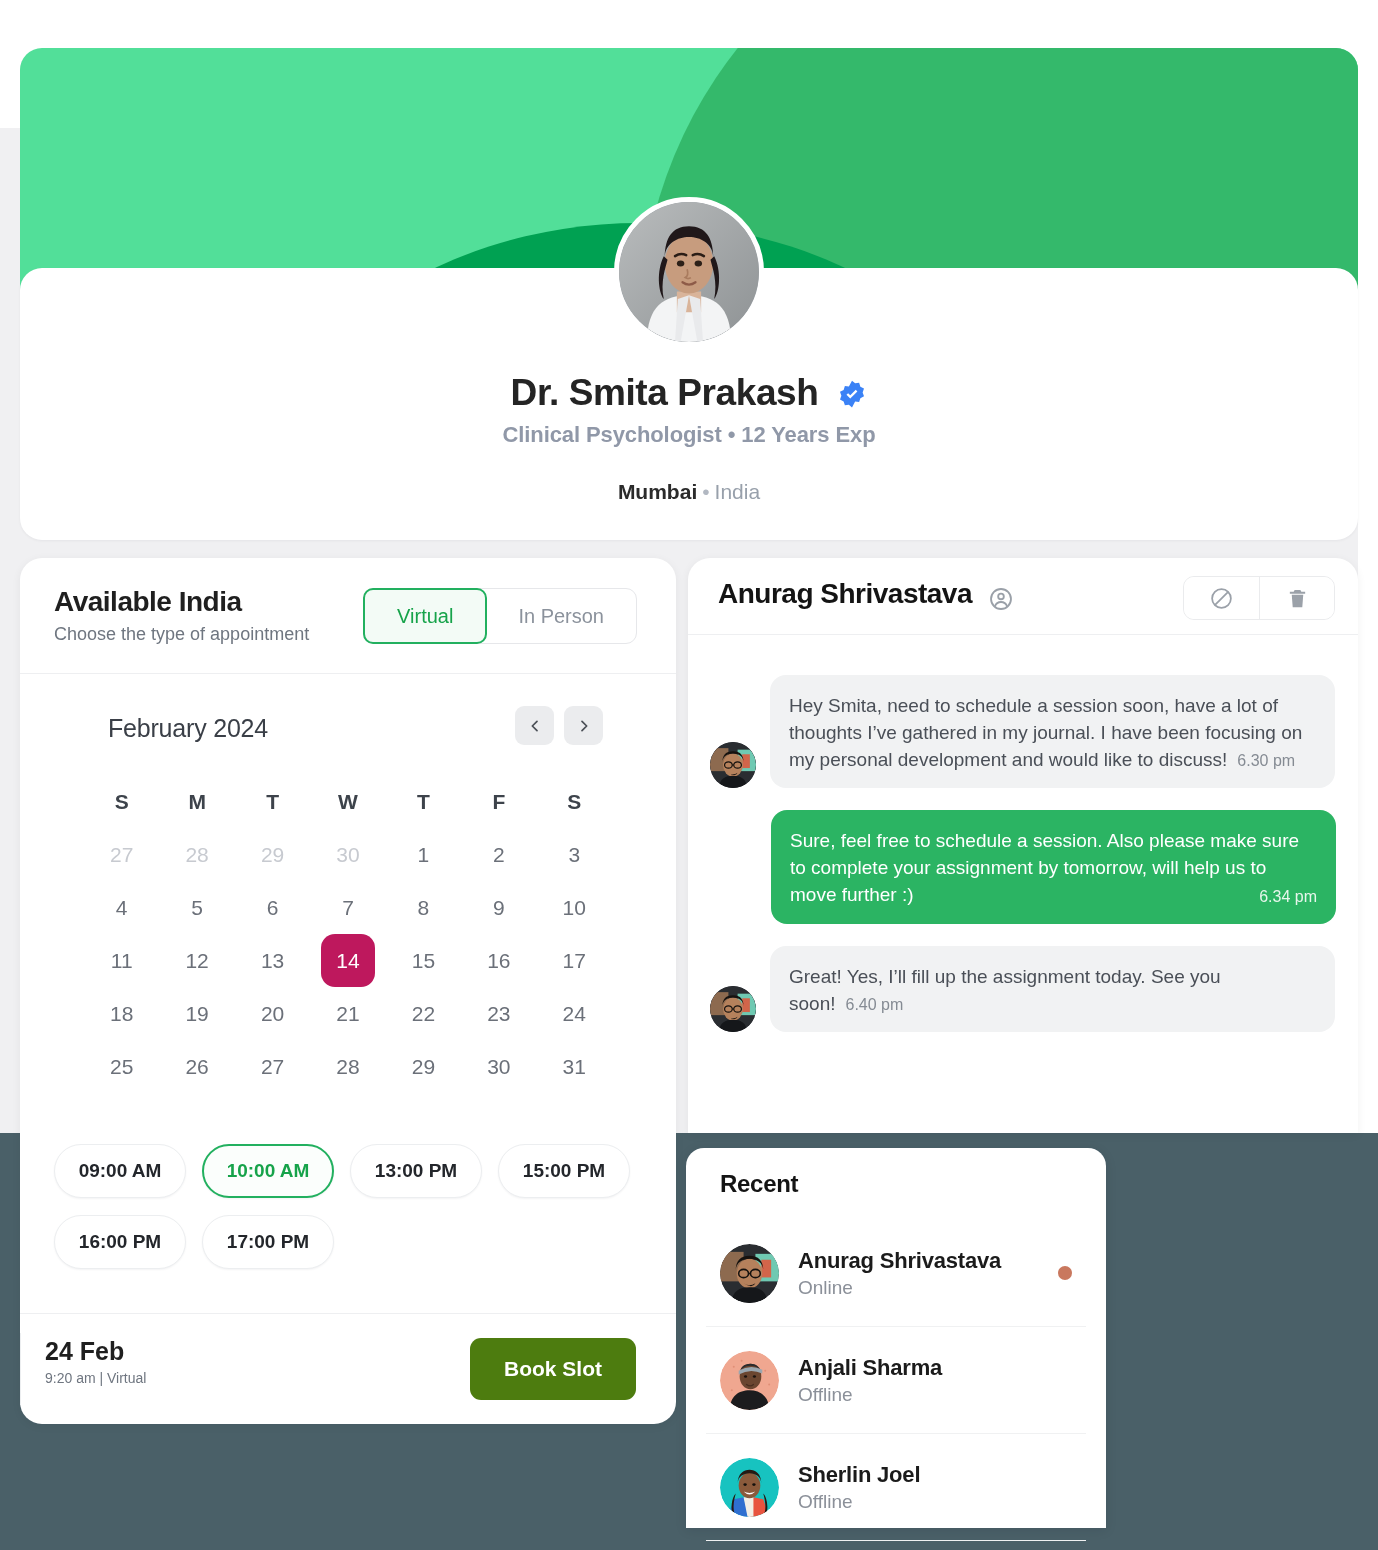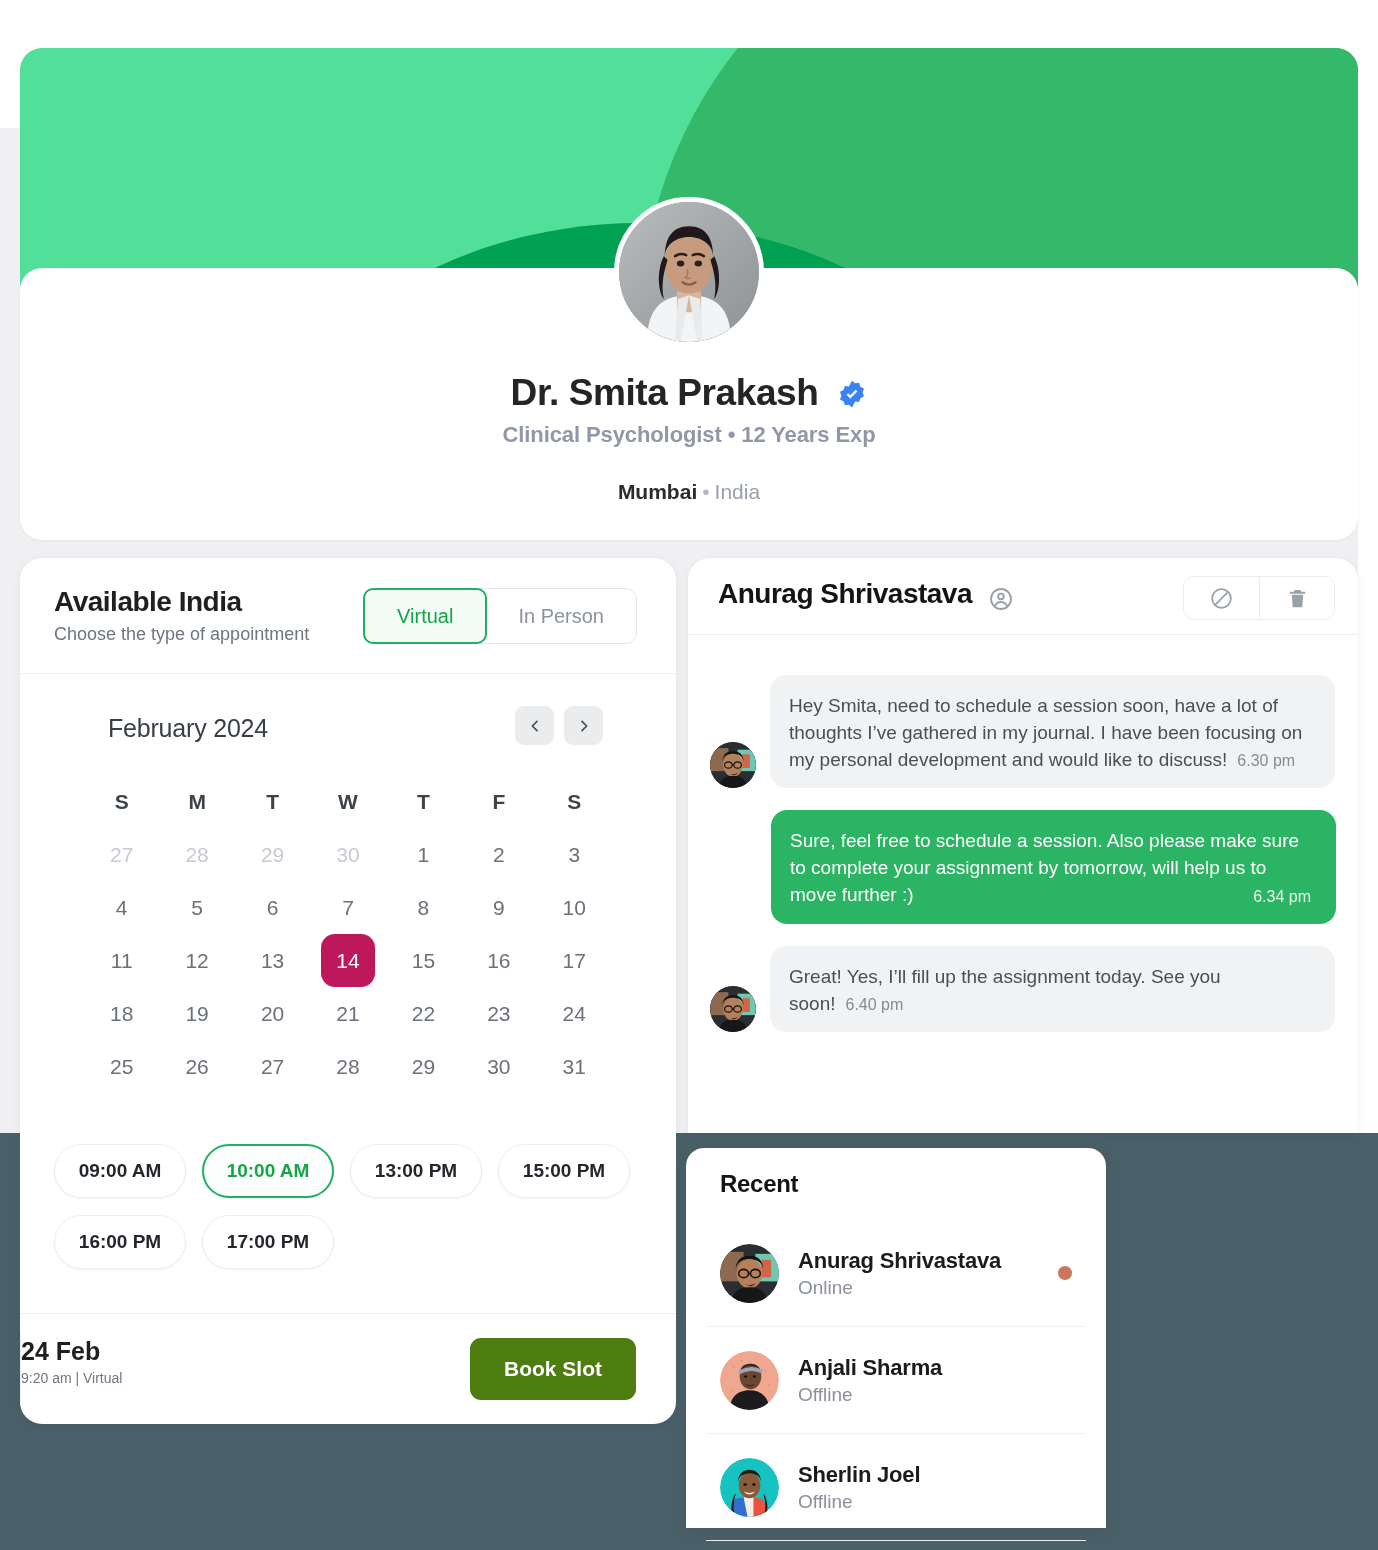--- a/index.html
+++ b/index.html
@@ -142,21 +142,21 @@
   .time-slot.selected { border:2px solid #22b05f; color:#16a34a; background:#fbfefc; }
 
   
   #booking-footer {
     position:absolute; left:0; bottom:0; width:656px; height:111px;
     border-top:1px solid #eeeff1; display:flex; align-items:center;
   }
   #fee-block { width:216px; padding-left:34px; }
   #fee-amount { font-size:25px; font-weight:700; color:#1f1f1f; }
   #fee-label { font-size:18px; color:#6f7680; margin-top:3px; }
-  #when-block { border-left:1px solid #eceef0; height:72px; flex:1; }
+  #when-block { padding-left:24px; border-left:1px solid #eceef0; height:72px; flex:1; }
   #when-date { font-size:25px; font-weight:700; color:#1f1f1f; padding-top:4px; }
   #when-detail { font-size:14px; color:#6f7680; margin-top:4px; }
   #book-slot-btn {
     margin-right:40px; width:166px; height:62px; border:none; border-radius:11px;
     background:#4d7c0f; color:#ffffff; font-size:21px; font-weight:700;
     font-family:inherit; cursor:pointer;
   }
 
   
   #chat-card {
@@ -182,21 +182,21 @@
 
   #chat-body { position:absolute; left:0; top:77px; width:670px; padding:40px 22px 0 22px; }
   .msg-row { display:flex; align-items:flex-end; margin-bottom:22px; }
   .msg-row.outgoing { justify-content:flex-end; }
   .msg-avatar {
     width:46px; height:46px; border-radius:50%; overflow:hidden;
     flex:0 0 46px; margin-right:14px; background:#2c2f36;
   }
   .msg-avatar img, .msg-avatar svg { width:100%; height:100%; display:block; }
   .bubble {
-    border-radius:16px; padding:17px 25px 14px 19px; position:relative;
+    border-radius:16px; padding:17px 19px 14px 19px; position:relative;
     font-size:19px; line-height:27px; max-width:565px;
   }
   .bubble.incoming { background:#f1f2f3; color:#4a4f57; }
   .bubble.outgoing { background:#2bb463; color:#ffffff; max-width:565px; }
   .bubble .msg-text { display:inline; }
   .bubble .msg-time {
     font-size:16px; margin-left:10px; white-space:nowrap;
   }
   .bubble.incoming .msg-time { color:#858b93; }
   .bubble.outgoing .msg-time { color:#e7f6ec; float:right; margin-top:2px; }

